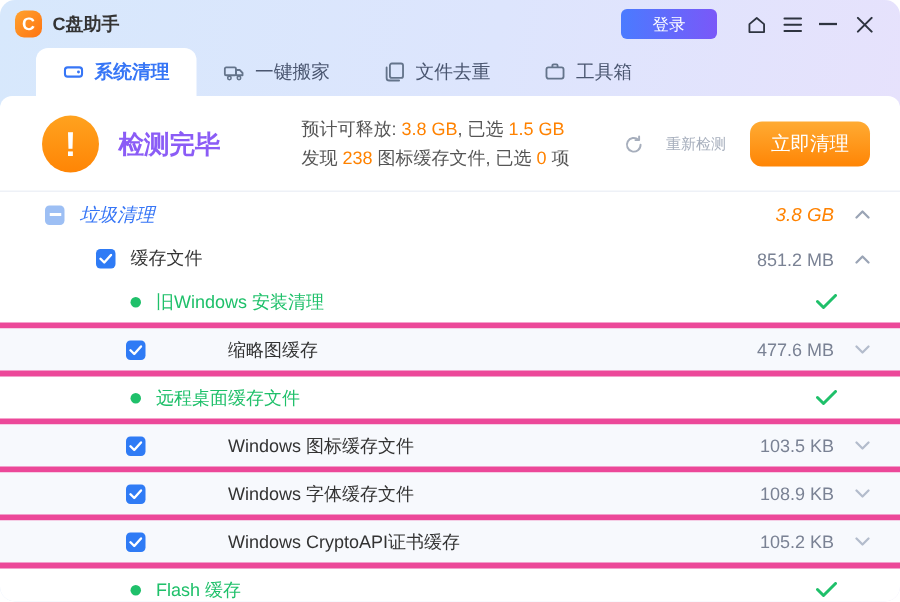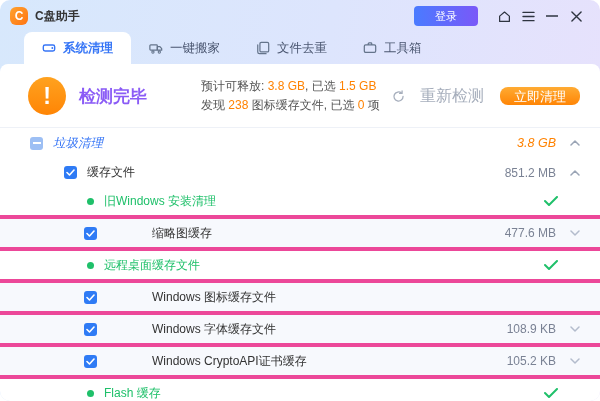--- a/index.html
+++ b/index.html
@@ -31,22 +31,22 @@
   .content{background:#fff;height:337px;border-radius:8px 8px 0 0;}
 
   .summary{display:flex;align-items:center;padding:13px 20px 12px 28px;}
   .alert-icon{width:38px;height:38px;border-radius:50%;flex:none;
     background:linear-gradient(180deg,#ffa21f,#ff8505);color:#fff;
     display:flex;align-items:center;justify-content:center;font-size:23px;font-weight:bold;}
   .sum-title{font-size:17px;font-weight:bold;color:#8b5cf6;margin:0 18px 0 13px;white-space:nowrap;}
   .sum-lines{font-size:12px;color:#555;line-height:19px;white-space:nowrap;margin-left:36px;}
   .val{color:#ff8200;}
   .sum-right{margin-left:auto;display:flex;align-items:center;gap:16px;}
-  .redetect{display:flex;align-items:center;gap:15px;font-size:16px;color:#a6aebc;cursor:pointer;white-space:nowrap;}
-  .clean-btn{border:none;cursor:pointer;width:80px;height:18px;border-radius:8px;color:#fff;font-size:13px;
+  .redetect{display:flex;align-items:center;gap:15px;font-size:10px;color:#a6aebc;cursor:pointer;white-space:nowrap;}
+  .clean-btn{border:none;cursor:pointer;width:80px;height:30px;border-radius:8px;color:#fff;font-size:13px;
     background:linear-gradient(180deg,#ffab33,#ff8505);font-family:inherit;white-space:nowrap;}
   .divider{height:1px;background:#eef1f7;}
 
   
   .row{display:flex;align-items:center;padding-right:20px;}
   .group-row{height:30px;padding-left:30px;font-style:italic;}
   .section-row{height:29px;padding-left:64px;}
   .item-row{height:28px;padding-left:84px;border-bottom:4px solid #ec4899;}
   .item-row.shade{background:#f7f9fd;gap:45px;}
   .checkbox{width:13px;height:13px;border-radius:3px;flex:none;cursor:pointer;
@@ -235,20 +235,28 @@
       </span>
     </div>
 
     <div class="row item-row shade">
       <span class="checkbox on">
         <svg width="9" height="7" viewBox="0 0 9 7">
             <path d="M1 3.5l2.5 2.5L8 1" fill="none" stroke="#fff" stroke-width="1.6" stroke-linecap="round" stroke-linejoin="round"></path>
           </svg>
       </span>
       <span class="row-label">Windows 图标缓存文件</span>
+      <span class="row-right">
+        <span class="size">103.5 KB</span>
+        <span class="chev">
+          <svg width="10" height="6" viewBox="0 0 10 6">
+              <path d="M1 1l4 4 4-4" fill="none" stroke="#b3bccc" stroke-width="1.5" stroke-linecap="round" stroke-linejoin="round"></path>
+            </svg>
+        </span>
+      </span>
     </div>
 
     <div class="row item-row shade">
       <span class="checkbox on">
         <svg width="9" height="7" viewBox="0 0 9 7">
             <path d="M1 3.5l2.5 2.5L8 1" fill="none" stroke="#fff" stroke-width="1.6" stroke-linecap="round" stroke-linejoin="round"></path>
           </svg>
       </span>
       <span class="row-label">Windows 字体缓存文件</span>
       <span class="row-right">

